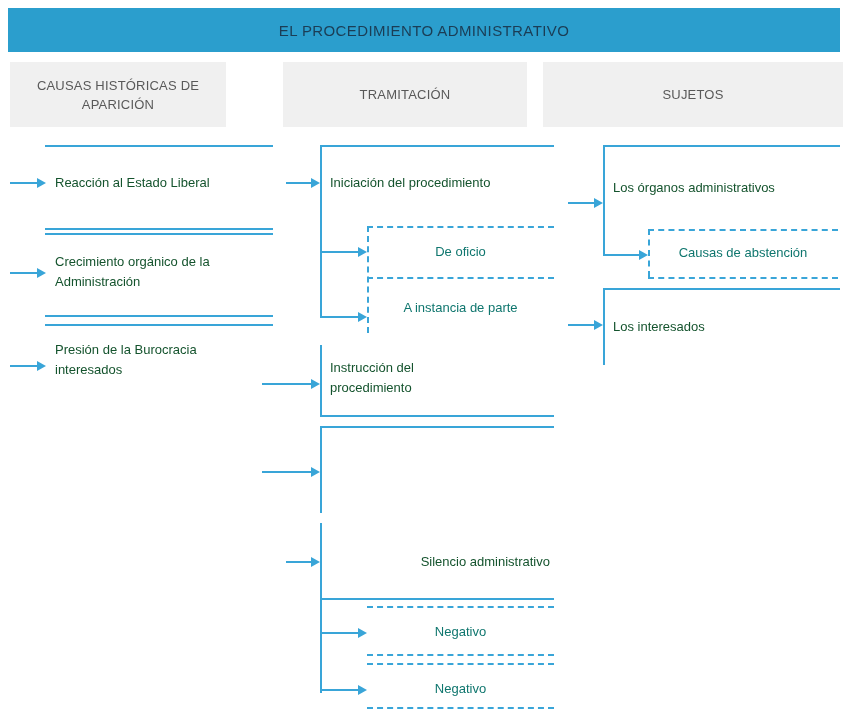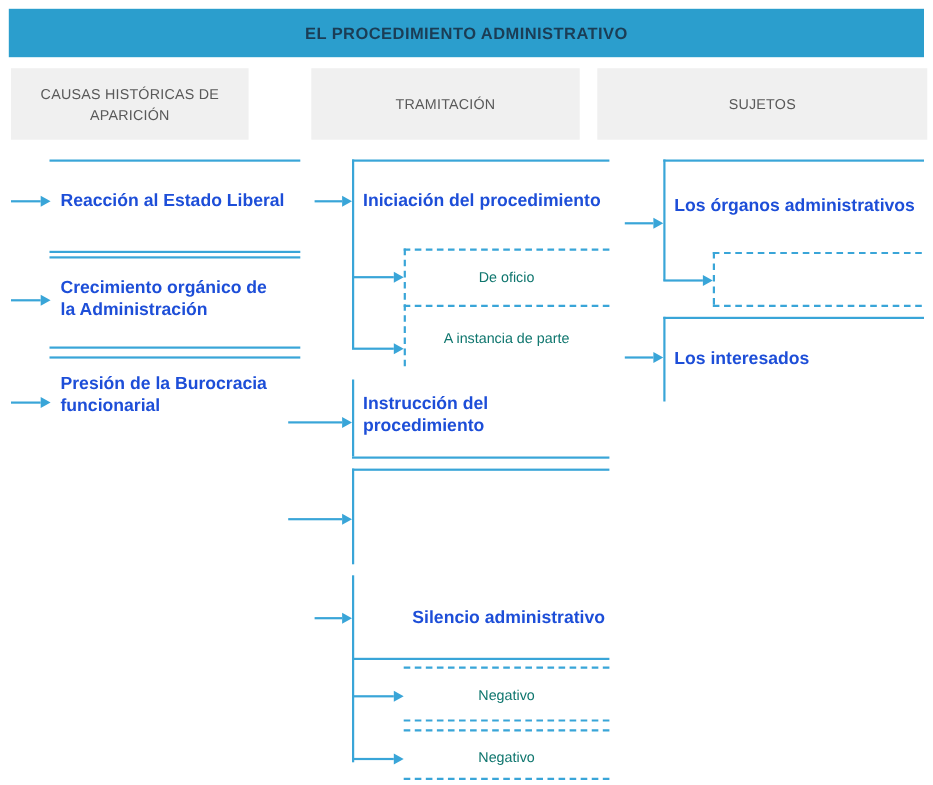--- a/index.html
+++ b/index.html
@@ -5,43 +5,43 @@
   html,body{margin:0;padding:0;background:#ffffff;}
   .canvas{
     position:relative;width:848px;height:714px;background:#ffffff;
     font-family:"Liberation Sans",sans-serif;overflow:hidden;
   }
   .title-bar{
     position:absolute;left:8px;top:8px;width:832px;height:44px;
     background:#2b9ecd;display:flex;align-items:center;justify-content:center;
   }
   .title-bar span{
-    color:#1b3d55;font-weight:bold;font-size:15px;letter-spacing:.4px;
+    color:#1b3d55;font-weight:normal;font-size:15px;letter-spacing:.4px;
   }
   .col-header{
     position:absolute;top:62px;height:65px;background:#f0f0f0;
     display:flex;align-items:center;justify-content:center;
   }
   .col-header span{
     color:#595959;font-size:13px;line-height:19px;text-align:center;
     letter-spacing:.2px;max-width:195px;
   }
   .hline{position:absolute;height:2px;background:#39a5d8;}
   .vline{position:absolute;width:2px;background:#39a5d8;}
   .hdash{position:absolute;height:0;border-top:2px dashed #39a5d8;}
   .vdash{position:absolute;width:0;border-left:2px dashed #39a5d8;}
   .arrow{position:absolute;height:2px;background:#39a5d8;}
   .arrow::after{
     content:"";position:absolute;right:-9px;top:-4px;width:0;height:0;
     border-top:5px solid transparent;border-bottom:5px solid transparent;
     border-left:9px solid #39a5d8;
   }
   .t-blue{
-    position:absolute;transform:translateY(-50%);color:#1d4ed8;
-    font-weight:bold;font-size:16px;line-height:20px;
+    position:absolute;transform:translateY(-50%);color:#14532d;
+    font-weight:normal;font-size:13px;line-height:20px;
   }
   .t-gray{
     position:absolute;transform:translateY(-50%);color:#0f766e;
     font-size:13px;line-height:18px;text-align:center;
   }
 </style>
 </head>
 <body>
 
 <div class="canvas">
@@ -65,21 +65,21 @@
   <div class="hline" style="left:45px;top:233px;width:228px;"></div>
   <div class="hline" style="left:45px;top:315px;width:228px;"></div>
   <div class="hline" style="left:45px;top:324px;width:228px;"></div>
 
   <div class="arrow" style="left:10px;top:182px;width:27px;"></div>
   <div class="arrow" style="left:10px;top:272px;width:27px;"></div>
   <div class="arrow" style="left:10px;top:365px;width:27px;"></div>
 
   <div class="t-blue" style="left:55px;top:183px;width:220px;">Reacción al Estado Liberal</div>
   <div class="t-blue" style="left:55px;top:272px;width:200px;">Crecimiento orgánico de la Administración</div>
-  <div class="t-blue" style="left:55px;top:360px;width:200px;">Presión de la Burocracia funcionarial</div>
+  <div class="t-blue" style="left:55px;top:360px;width:200px;">Presión de la Burocracia interesados</div>
 
   <div class="hline" style="left:320px;top:145px;width:234px;"></div>
   <div class="vline" style="left:320px;top:145px;height:172px;"></div>
   <div class="arrow" style="left:286px;top:182px;width:25px;"></div>
   <div class="t-blue" style="left:330px;top:183px;width:220px;">Iniciación del procedimiento</div>
 
   <div class="hdash" style="left:367px;top:226px;width:187px;"></div>
   <div class="hdash" style="left:367px;top:277px;width:187px;"></div>
   <div class="vdash" style="left:367px;top:226px;height:107px;"></div>
   <div class="arrow" style="left:320px;top:251px;width:38px;"></div>
@@ -113,19 +113,20 @@
 
   <div class="hline" style="left:603px;top:145px;width:237px;"></div>
   <div class="vline" style="left:603px;top:145px;height:110px;"></div>
   <div class="arrow" style="left:568px;top:202px;width:26px;"></div>
   <div class="t-blue" style="left:613px;top:188px;width:225px;">Los órganos administrativos</div>
 
   <div class="arrow" style="left:603px;top:254px;width:36px;"></div>
   <div class="hdash" style="left:648px;top:229px;width:190px;"></div>
   <div class="hdash" style="left:648px;top:277px;width:190px;"></div>
   <div class="vdash" style="left:648px;top:229px;height:48px;"></div>
+  <div class="t-gray" style="left:648px;top:253px;width:190px;">Causas de abstención</div>
 
   <div class="hline" style="left:603px;top:288px;width:237px;"></div>
   <div class="vline" style="left:603px;top:288px;height:77px;"></div>
   <div class="arrow" style="left:568px;top:324px;width:26px;"></div>
   <div class="t-blue" style="left:613px;top:327px;width:225px;">Los interesados</div>
 
 </div>
 
 </body></html>

